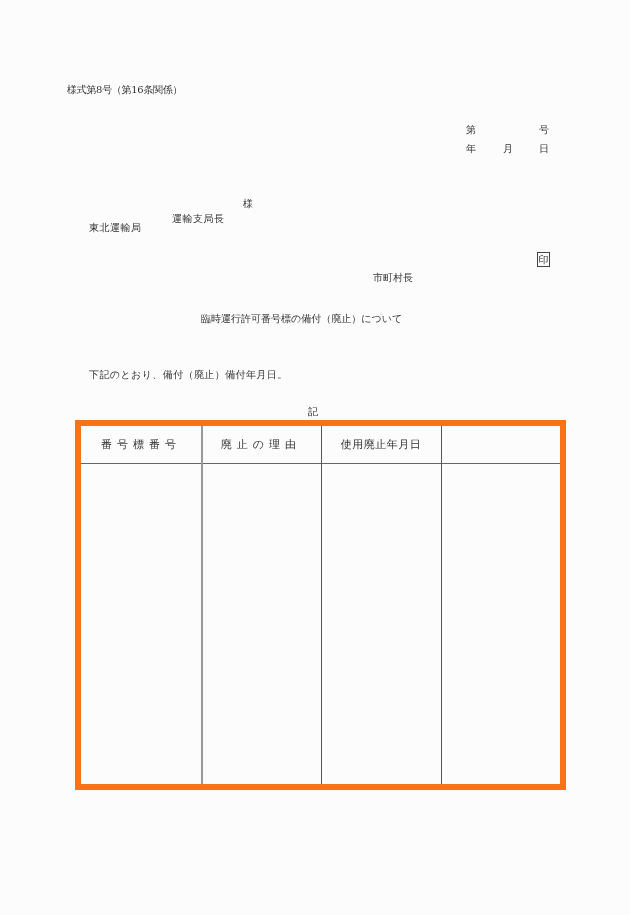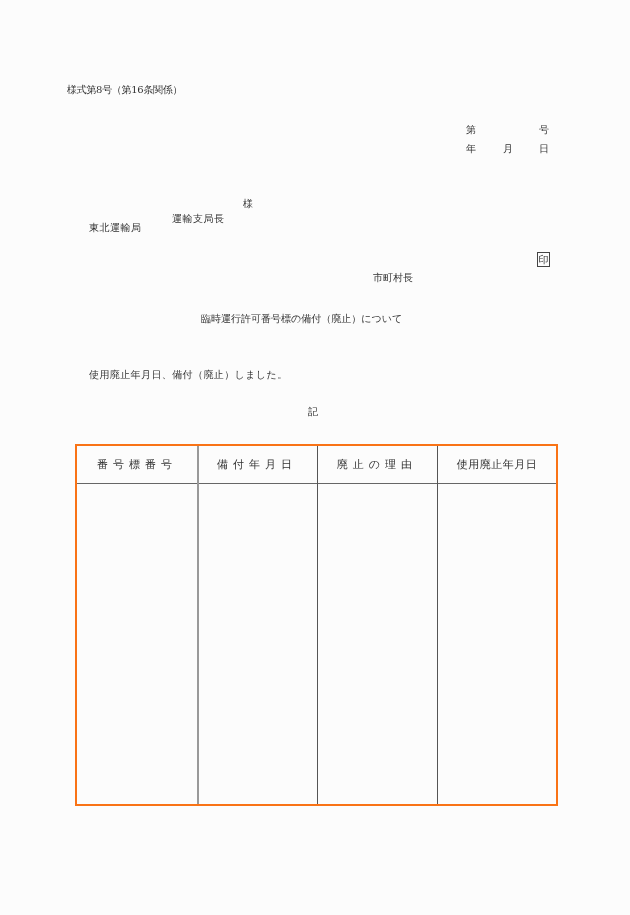--- a/index.html
+++ b/index.html
@@ -27,23 +27,23 @@
     width: 11px; height: 13px;
     border: 1px solid #444;
     font-size: 10px; line-height: 13px; text-align: center;
   }
   .title { left: 201px; top: 312px; }
   .body-text { left: 89px; top: 368px; letter-spacing: 0.4px; }
   .ki { left: 308px; top: 405px; }
 
   .table {
     position: absolute;
-    left: 75px; top: 444px;
+    left: 75px; top: 420px;
     width: 479px; height: 358px;
-    border: 2px solid #f97316;
+    border: 6px solid #f97316;
     box-sizing: content-box;
   }
   .thead {
     position: absolute; left: 0; top: 0; right: 0; height: 37px;
     border-bottom: 1px solid #666;
     display: flex;
   }
   .th {
     flex: 0 0 120px;
     box-sizing: border-box;
@@ -74,28 +74,27 @@
 
 <div class="t addressee-bureau">東北運輸局</div>
 <div class="t addressee-chief">運輸支局長</div>
 <div class="t addressee-sama">様</div>
 
 <div class="t sender">市町村長</div>
 <div class="t seal">印</div>
 
 <div class="t title">臨時運行許可番号標の備付（廃止）について</div>
 
-<div class="t body-text">使用廃止年月日、備付（廃止）しました。</div>
+<div class="t body-text">下記のとおり、備付（廃止）備付年月日。</div>
 
 <div class="t ki">記</div>
 
 <div class="table">
   <div class="thead">
     <div class="th spaced">番号標番号</div>
-    <div class="th spaced">備付年月日</div>
     <div class="th spaced">廃止の理由</div>
     <div class="th tight">使用廃止年月日</div>
   </div>
   <div class="vline v1"></div>
   <div class="vline v2"></div>
   <div class="vline v3"></div>
   <div class="tbody"></div>
 </div>
 
 </body></html>

